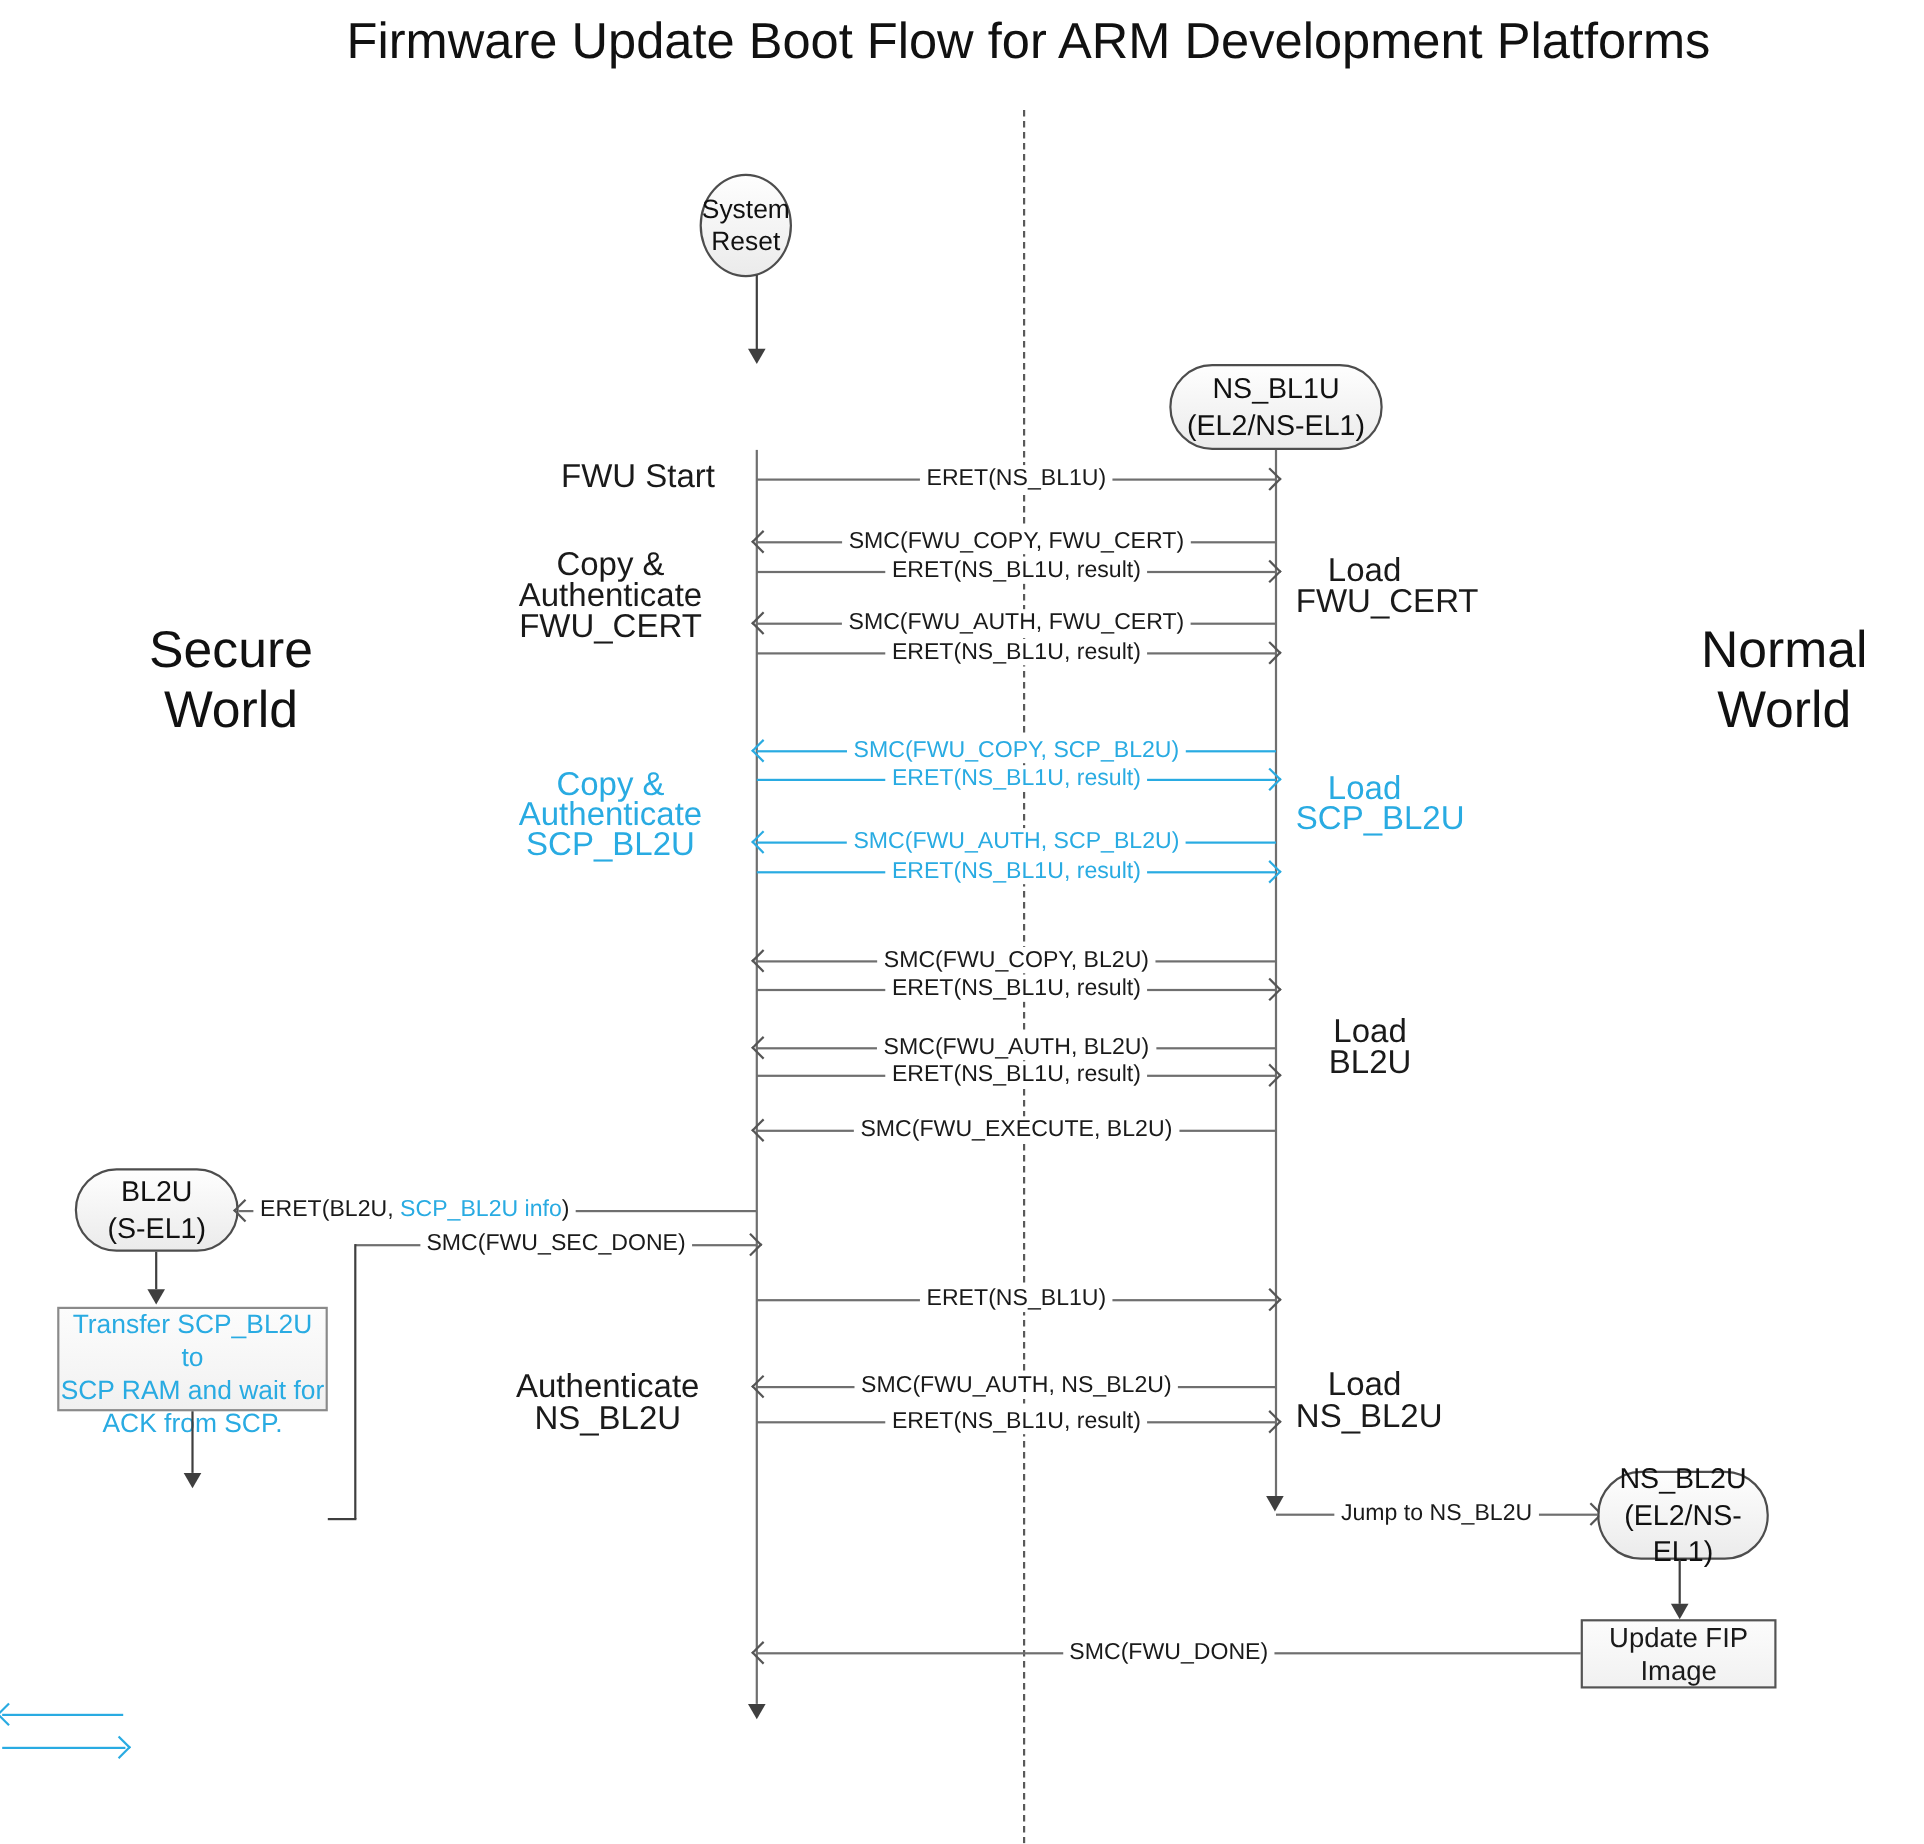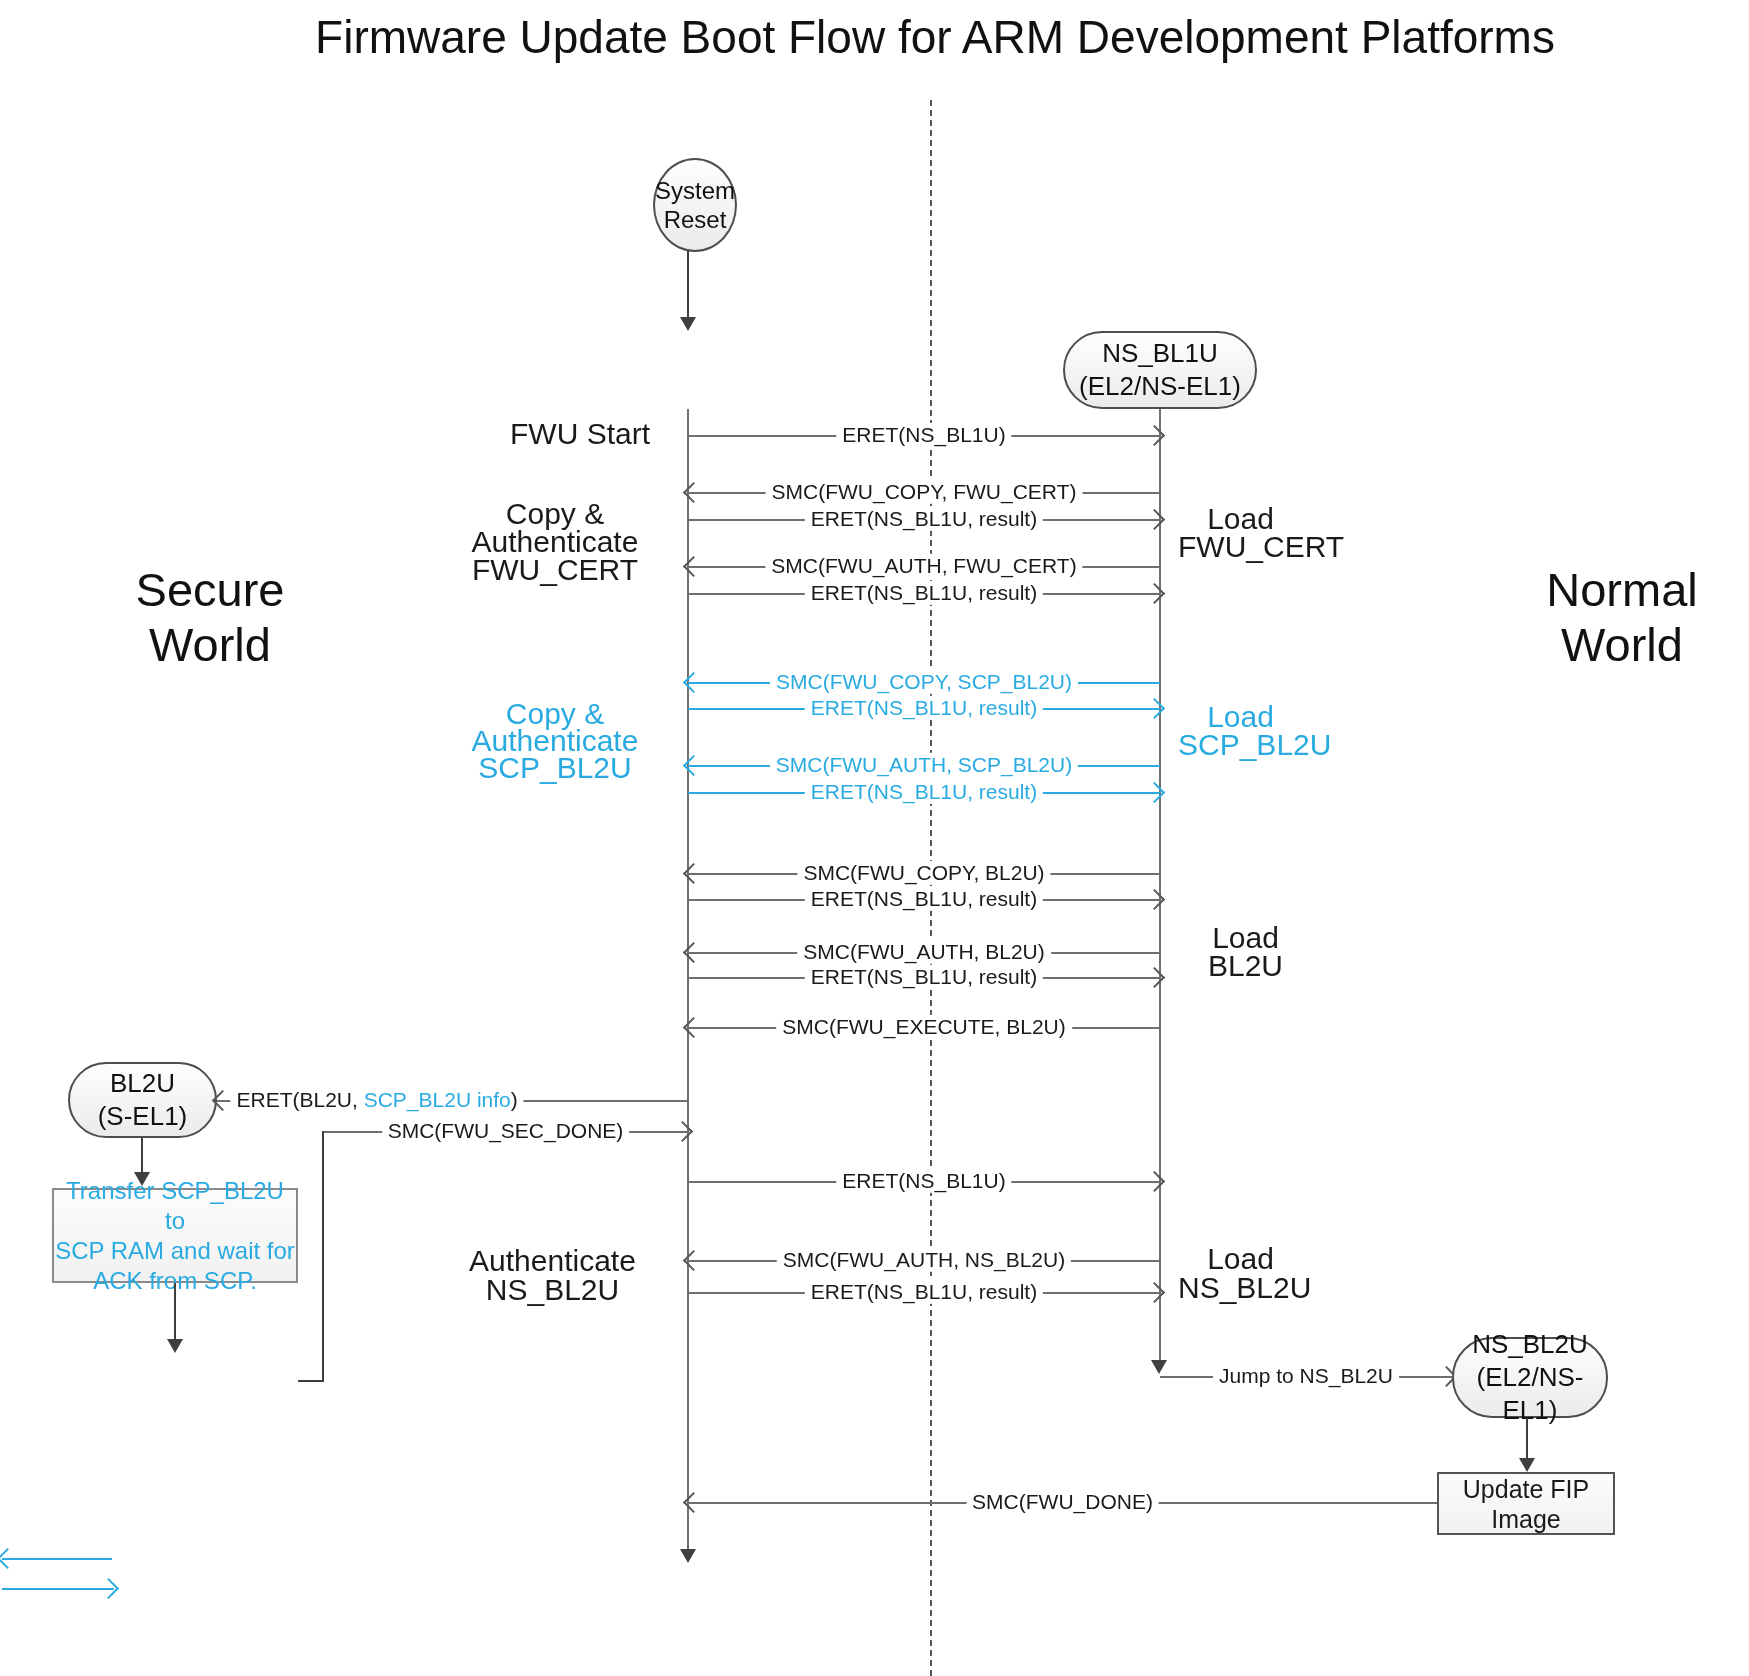--- a/index.html
+++ b/index.html
@@ -26,21 +26,21 @@
   
   .node{
     border:2px solid #4d4d4d;background:linear-gradient(#fefefe,#ebebeb);
     display:flex;flex-direction:column;align-items:center;justify-content:center;
     font-size:26px;line-height:33px;color:#111;text-align:center;box-sizing:border-box;
   }
   .pill{border-radius:40px;}
   .ellipse{border-radius:50%;font-size:24px;line-height:29px;}
   .rect{
     border:2px solid #8a8a8a;background:linear-gradient(#fcfcfc,#f1f1f1);
-    display:flex;flex-direction:column;align-items:center;justify-content:center;
+    display:flex;flex-direction:column;align-items:center;justify-content:space-between;
     font-size:24px;line-height:30px;text-align:center;box-sizing:border-box;
   }
   .rect.darkborder{border-color:#545454;}
   
   .tri-down{width:0;height:0;border-left:8px solid transparent;border-right:8px solid transparent;border-top:14px solid var(--dark);}
   
   .msg{left:688px;width:472px;height:0;}
   .msg .mline{position:absolute;left:0;right:0;top:0;border-top:2px solid var(--line);}
   .chev{position:absolute;width:13px;height:13px;top:-7px;}
   .chev-r{right:-2px;border-right:2px solid #555;border-bottom:2px solid #555;transform:rotate(-45deg);}
@@ -67,21 +67,21 @@
 
 <div id="canvas">
 
   <div class="abs title">Firmware Update Boot Flow for ARM Development Platforms</div>
 
   <div class="abs region" style="left:80px;top:562px;">Secure World</div>
   <div class="abs region" style="left:1492px;top:562px;">Normal World</div>
 
   <div class="abs sep"></div>
 
-  <div class="abs node ellipse" style="left:653px;top:158px;width:84px;height:94px;">
+  <div class="abs node ellipse" style="left:636px;top:158px;width:84px;height:94px;">
     <span>System</span>
     <span>Reset</span>
   </div>
   <div class="abs vline dark" style="left:687px;top:250px;height:68px;"></div>
   <div class="abs tri-down" style="left:680px;top:317px;"></div>
 
   <div class="abs node pill" style="left:1063px;top:331px;width:194px;height:78px;">
     <span>NS_BL1U</span>
     <span>(EL2/NS-EL1)</span>
   </div>

